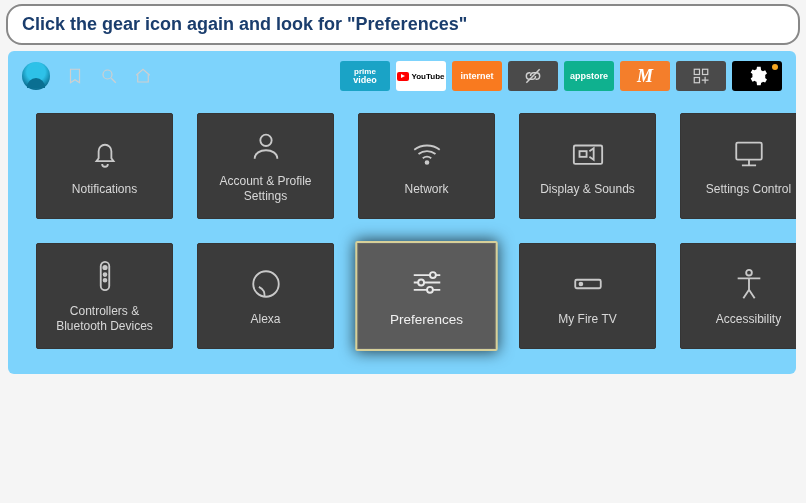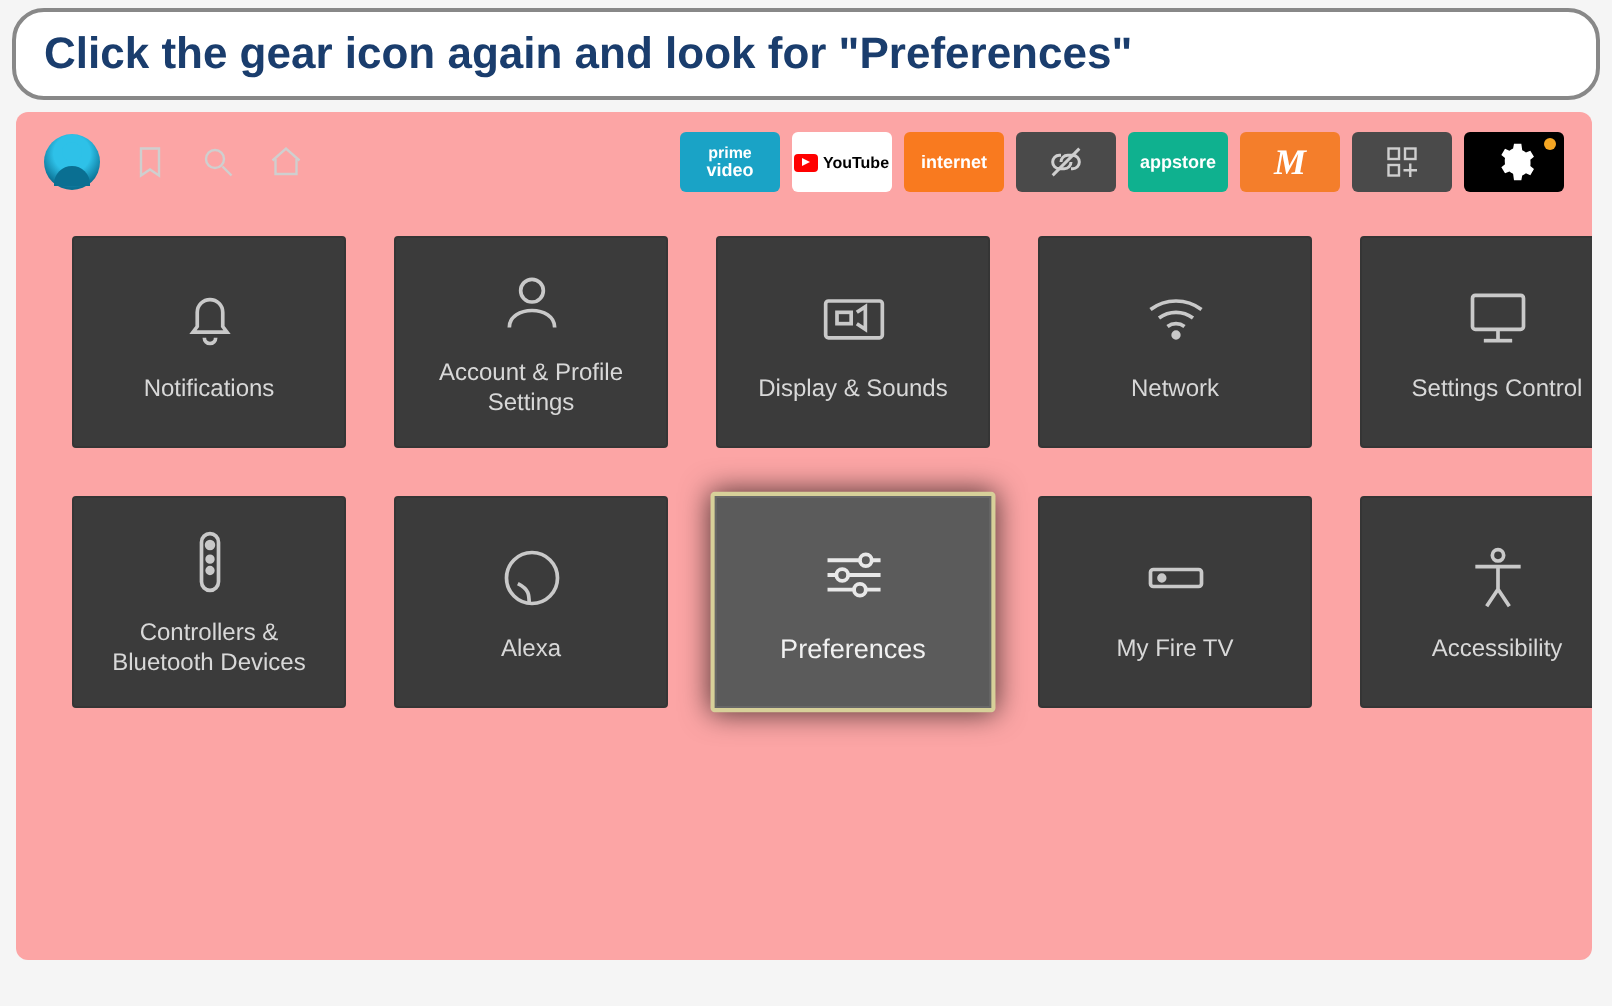--- a/index.html
+++ b/index.html
@@ -10,29 +10,29 @@
     font-family: -apple-system, BlinkMacSystemFont, "Segoe UI", Arial, sans-serif;
     overflow: hidden;
   }
   .banner {
     background: #fff;
     border: 2px solid #888;
     border-radius: 16px;
     margin: 4px 6px 6px 6px;
     padding: 8px 14px;
     color: #1a3d6d;
-    font-size: 22px;
+    font-size: 18px;
     font-weight: 700;
   }
   .screen {
     margin: 0 8px 8px 8px;
-    background: #fca5a5;
+    background: #7dd3fc;
     border-radius: 6px;
     width: 788px;
-    height: 424px;
+    height: 323px;
     position: relative;
     overflow: hidden;
   }
   
   .topbar {
     display: flex;
     align-items: center;
     padding: 10px 14px 8px 14px;
     gap: 6px;
   }
@@ -204,38 +204,38 @@
             <circle cx="12" cy="8" r="4"></circle>
             <path d="M4 21c0-4 4-6 8-6s8 2 8 6"></path>
           </svg>
       </div>
       <div class="tlabel">Account &amp; Profile Settings</div>
     </div>
 
     <div class="tile">
       <div class="ticon">
         <svg viewBox="0 0 24 24">
-            <rect x="2" y="6" width="20" height="13" rx="1"></rect>
-            <path d="M13 10l3-2v8l-3-2"></path>
-            <rect x="6" y="10" width="5" height="4"></rect>
-          </svg>
-      </div>
-      <div class="tlabel">Display &amp; Sounds</div>
-    </div>
-
-    <div class="tile">
-      <div class="ticon">
-        <svg viewBox="0 0 24 24">
             <path d="M3 9a15 15 0 0 1 18 0"></path>
             <path d="M6 12a10 10 0 0 1 12 0"></path>
             <path d="M9 15a5 5 0 0 1 6 0"></path>
             <circle cx="12" cy="18" r="1" fill="#c9c9c9"></circle>
           </svg>
       </div>
       <div class="tlabel">Network</div>
+    </div>
+
+    <div class="tile">
+      <div class="ticon">
+        <svg viewBox="0 0 24 24">
+            <rect x="2" y="6" width="20" height="13" rx="1"></rect>
+            <path d="M13 10l3-2v8l-3-2"></path>
+            <rect x="6" y="10" width="5" height="4"></rect>
+          </svg>
+      </div>
+      <div class="tlabel">Display &amp; Sounds</div>
     </div>
 
 
     <div class="tile">
       <div class="ticon">
         <svg viewBox="0 0 24 24">
             <rect x="3" y="4" width="18" height="12" rx="1"></rect>
             <line x1="7" y1="20" x2="17" y2="20"></line>
             <line x1="12" y1="16" x2="12" y2="20"></line>
           </svg>

